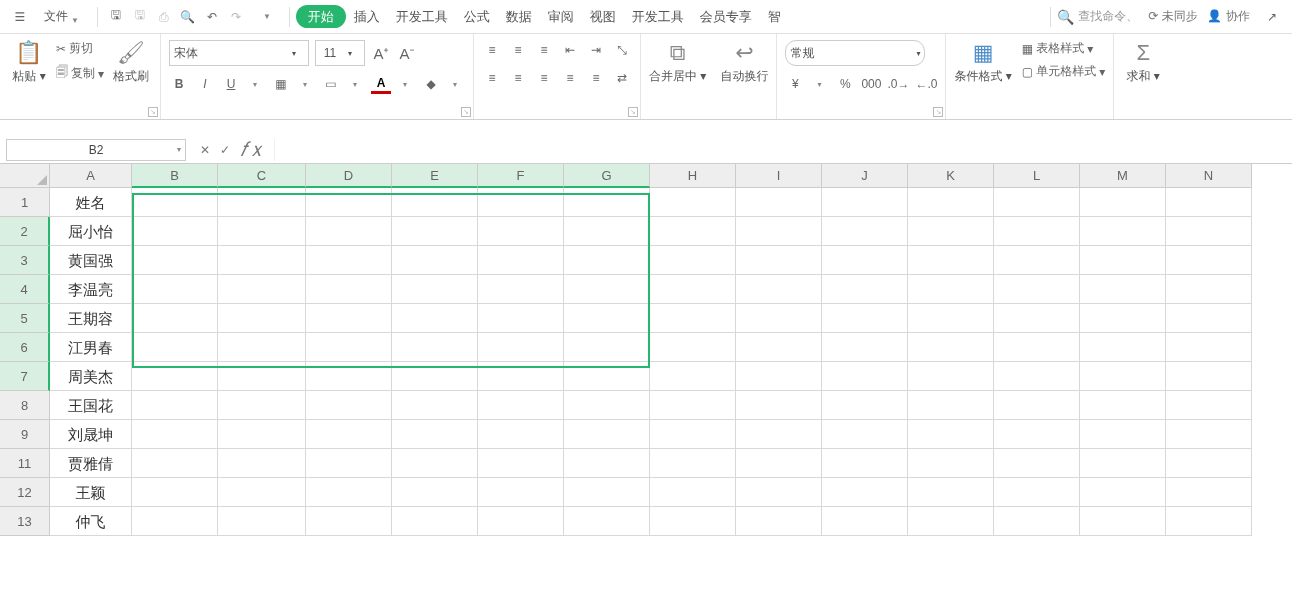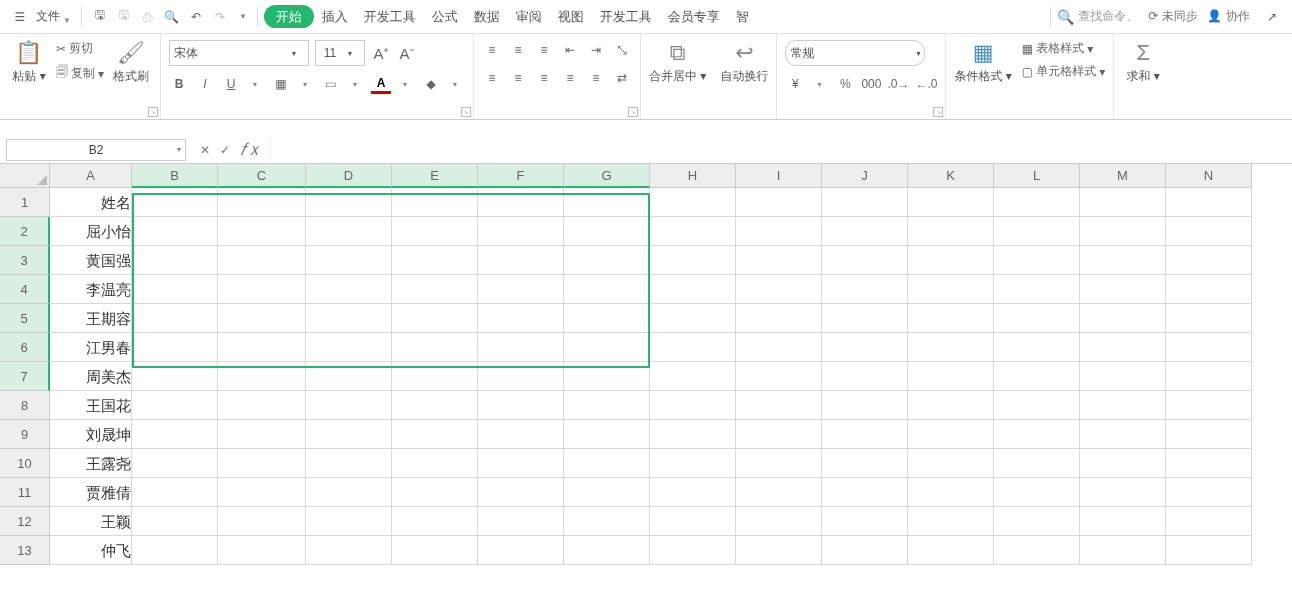--- a/index.html
+++ b/index.html
@@ -3,21 +3,21 @@
 <meta charset="utf-8">
 <style>
 * { margin:0; padding:0; box-sizing:border-box; font-family:"Microsoft YaHei",sans-serif; }
 body { width:1292px; height:610px; background:#fff; overflow:hidden; font-size:12px; color:#444; }
 
 
 .topbar { height:34px; display:flex; align-items:center; padding:0 8px; border-bottom:1px solid #e0e0e0; }
 .topbar .ico { width:20px; height:20px; display:inline-flex; align-items:center; justify-content:center; margin:0 2px; color:#666; }
 .topbar .ico.dis { color:#bbb; }
 .sep { width:1px; height:20px; background:#ddd; margin:0 6px; }
-.file-btn { display:flex; align-items:flex-end; margin:0 4px; color:#555; }
+.file-btn { display:flex; align-items:flex-end; margin:0 12px; color:#555; }
 .file-btn .car { font-size:8px; margin-left:3px; color:#888; }
 .tab { padding:4px 8px; font-size:13px; color:#555; }
 .tab.active { background:#27b66d; color:#fff; border-radius:12px; padding:4px 12px; }
 .grow { flex:1; }
 .search { display:flex; align-items:center; color:#999; margin-right:10px; }
 .search .g { font-size:14px; margin-right:4px; }
 .top-right { display:flex; align-items:center; gap:10px; color:#777; font-size:12px; }
 
 
 .ribbon { height:86px; display:flex; border-bottom:1px solid #d0d0d0; }
@@ -32,36 +32,36 @@
 .row-icons { display:flex; gap:6px; align-items:center; color:#666; }
 .row-icons span { min-width:20px; height:20px; display:inline-flex; align-items:center; justify-content:center; }
 .row-icons .car { font-size:8px; margin-left:-2px; color:#888; }
 .dialog-l { position:absolute; bottom:2px; right:2px; width:10px; height:10px; border:1px solid #bbb; color:#bbb; font-size:7px; line-height:8px; text-align:center; }
 
 
 .nfbar { height:28px; display:flex; align-items:center; border-bottom:1px solid #ccc; }
 .namebox { width:180px; height:22px; border:1px solid #ccc; margin:0 6px; display:flex; align-items:center; justify-content:center; position:relative; }
 .namebox .car { position:absolute; right:4px; font-size:8px; color:#888; }
 .fx-ctrl { display:flex; align-items:center; gap:10px; margin:0 8px; color:#777; }
-.fx-ctrl .fx { font-style:italic; font-family:"Times New Roman",serif; font-size:17px; }
+.fx-ctrl .fx { font-style:italic; font-family:"Times New Roman",serif; font-size:20px; }
 .fbar { flex:1; height:22px; border-left:1px solid #eee; }
 
 
 .sheet { position:relative; }
 .colhdr { display:flex; }
 .colhdr .corner { width:50px; height:24px; border-right:1px solid #ccc; border-bottom:1px solid #ccc; background:#eee; position:relative; }
 .colhdr .corner::after { content:""; position:absolute; right:2px; bottom:2px; width:0; height:0; border-left:10px solid transparent; border-bottom:10px solid #bbb; }
 .colhdr .ch { height:24px; border-right:1px solid #ccc; border-bottom:1px solid #ccc; background:#eee; text-align:center; line-height:24px; font-size:13px; color:#666; }
 .colhdr .ch.sel { background:#d8efe2; border-bottom:2px solid #27b66d; }
 .rowsarea { position:relative; }
 .row { display:flex; }
 .rh { width:50px; height:29px; border-right:1px solid #ccc; border-bottom:1px solid #ccc; background:#eee; text-align:center; line-height:29px; font-size:13px; color:#666; }
 .rh.sel { background:#d8efe2; border-right:2px solid #27b66d; }
 .cell { height:29px; border-right:1px solid #d8d8d8; border-bottom:1px solid #d8d8d8; text-align:center; line-height:29px; font-size:15px; color:#333; overflow:hidden; white-space:nowrap; }
-.colA { width:82px;text-align:right; } .colB{width:86px;} .colC{width:88px;} .colD{width:86px;} .colE{width:86px;} .colF{width:86px;} .colG{width:86px;} .colH{width:86px;} .colI{width:86px;} .colJ{width:86px;} .colK{width:86px;} .colL{width:86px;} .colM{width:86px;} .colN{width:86px;}
+.colA { width:82px; } .colB{width:86px;} .colC{width:88px;} .colD{width:86px;} .colE{width:86px;} .colF{width:86px;} .colG{width:86px;} .colH{width:86px;} .colI{width:86px;} .colJ{width:86px;} .colK{width:86px;} .colL{width:86px;} .colM{width:86px;} .colN{width:86px;}
 
 .sel-rect { position:absolute; border:2px solid #27b66d; pointer-events:none; left:132px; top:29px; width:518px; height:175px; }
 </style>
 </head>
 <body>
 
 <div class="topbar">
   <span class="ico">☰</span>
   <div class="file-btn">
       <span>文件</span>
@@ -411,37 +411,20 @@
         <div class="cell colG"></div>
         <div class="cell colH"></div>
         <div class="cell colI"></div>
         <div class="cell colJ"></div>
         <div class="cell colK"></div>
         <div class="cell colL"></div>
         <div class="cell colM"></div>
         <div class="cell colN"></div>
       </div>
       <div class="row">
-        <div class="rh">10</div>
-        <div class="cell colA">王露尧</div>
-        <div class="cell colB"></div>
-        <div class="cell colC"></div>
-        <div class="cell colD"></div>
-        <div class="cell colE"></div>
-        <div class="cell colF"></div>
-        <div class="cell colG"></div>
-        <div class="cell colH"></div>
-        <div class="cell colI"></div>
-        <div class="cell colJ"></div>
-        <div class="cell colK"></div>
-        <div class="cell colL"></div>
-        <div class="cell colM"></div>
-        <div class="cell colN"></div>
-      </div>
-      <div class="row">
         <div class="rh">11</div>
         <div class="cell colA">贾雅倩</div>
         <div class="cell colB"></div>
         <div class="cell colC"></div>
         <div class="cell colD"></div>
         <div class="cell colE"></div>
         <div class="cell colF"></div>
         <div class="cell colG"></div>
         <div class="cell colH"></div>
         <div class="cell colI"></div>

